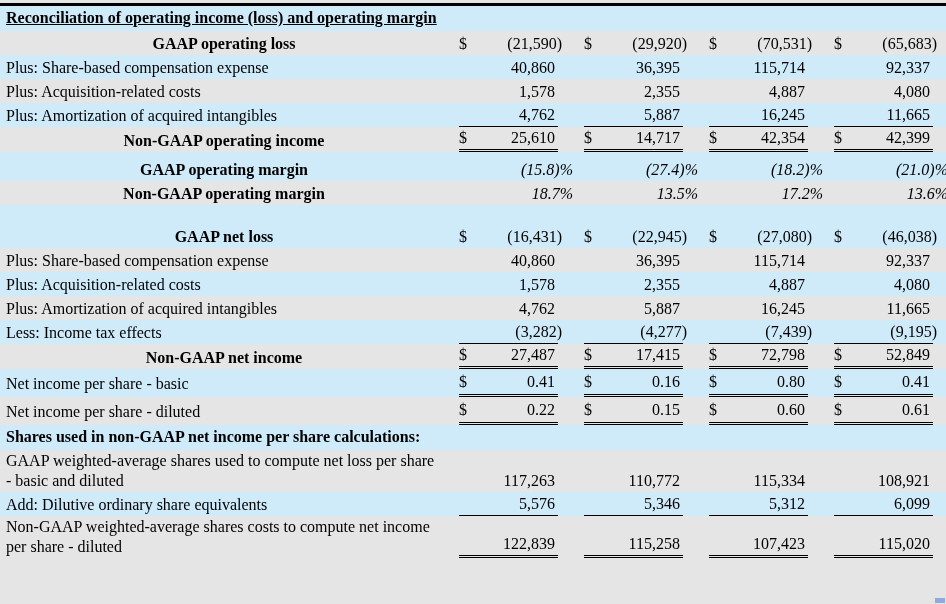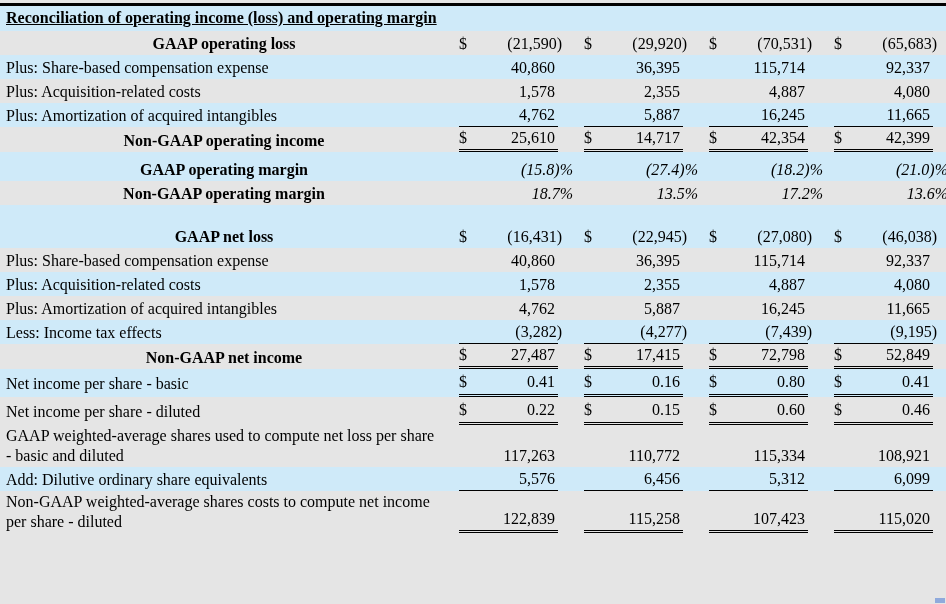--- a/index.html
+++ b/index.html
@@ -457,23 +457,26 @@
           </td>
           <td class="val">
             <div class="cellwrap rule-double">
               <span class="dollar">$</span>
               <span class="num">0.60</span>
             </div>
           </td>
           <td class="val">
             <div class="cellwrap rule-double">
               <span class="dollar">$</span>
-              <span class="num">0.46</span>
-            </div>
-          </td>
+              <span class="num">0.61</span>
+            </div>
+          </td>
+        </tr>
+        <tr class="bg-blue type-title">
+          <td colspan="5"><span class="title">Shares used in non-GAAP net income per share calculations:</span></td>
         </tr>
         <tr class="bg-white type-data">
           <td class="label">GAAP weighted-average shares used to compute net loss per share - basic and diluted</td>
           <td class="val">
             <div class="cellwrap rule-none">
               <span class="dollar"></span>
               <span class="num">117,263</span>
             </div>
           </td>
           <td class="val">
@@ -499,21 +502,21 @@
           <td class="label">Add: Dilutive ordinary share equivalents</td>
           <td class="val">
             <div class="cellwrap rule-single">
               <span class="dollar"></span>
               <span class="num">5,576</span>
             </div>
           </td>
           <td class="val">
             <div class="cellwrap rule-single">
               <span class="dollar"></span>
-              <span class="num">6,456</span>
+              <span class="num">5,346</span>
             </div>
           </td>
           <td class="val">
             <div class="cellwrap rule-single">
               <span class="dollar"></span>
               <span class="num">5,312</span>
             </div>
           </td>
           <td class="val">
             <div class="cellwrap rule-single">

